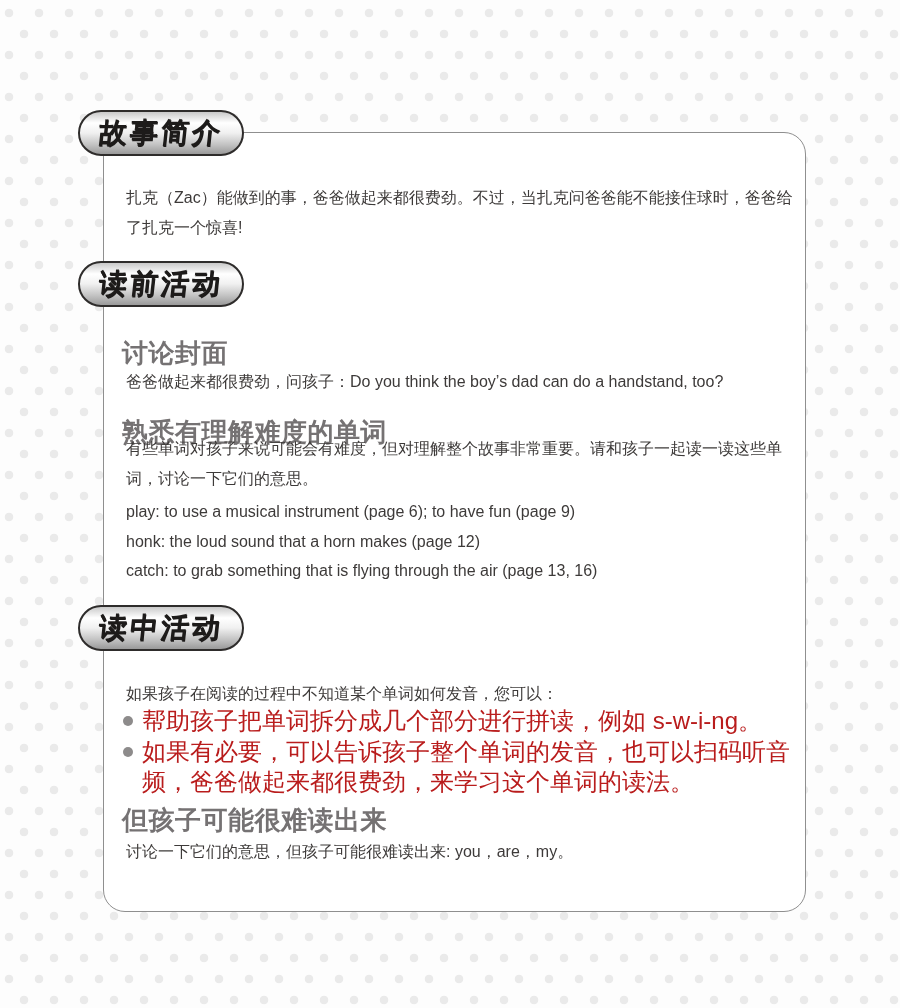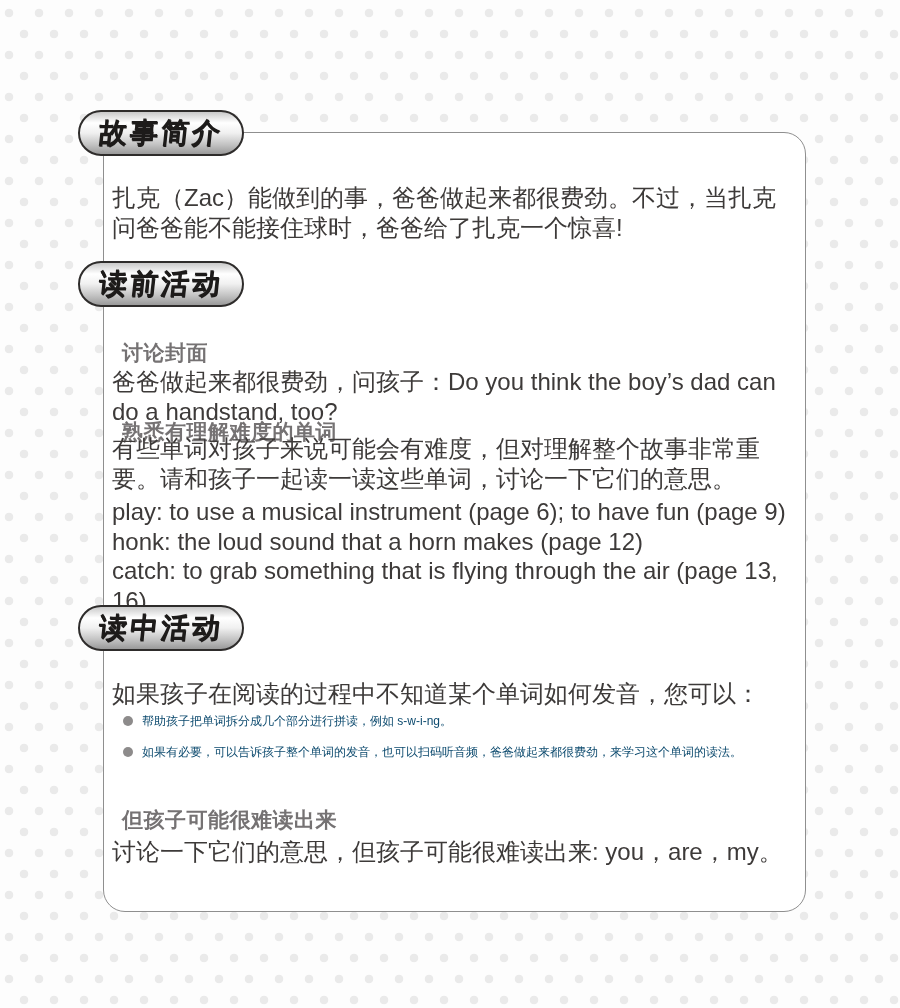--- a/index.html
+++ b/index.html
@@ -45,31 +45,31 @@
     transform: skewX(-6deg);
     white-space: nowrap;
     text-shadow: 0.5px 0.5px 0 #1d1b1a;
   }
   .badge-story  { top: 110px; }
   .badge-pre    { top: 261px; }
   .badge-during { top: 605px; }
 
   .txt {
     position: absolute;
-    left: 112px;
+    left: 126px;
     color: #3d3a39;
-    font-size: 24px;
+    font-size: 16px;
     line-height: 30px;
     z-index: 2;
   }
   .sub-heading {
     position: absolute;
     left: 122px;
     color: #757273;
-    font-size: 21px;
+    font-size: 26px;
     font-weight: bold;
     line-height: 24px;
     letter-spacing: 0.5px;
     z-index: 2;
   }
   .wrap { width: 674px; }
 
   .bullet-row {
     position: absolute;
     left: 122px;
@@ -78,22 +78,22 @@
     z-index: 2;
   }
   .bullet-dot {
     flex: 0 0 auto;
     width: 10px; height: 10px;
     border-radius: 50%;
     background: #8d8b8b;
     margin: 10px 9px 0 1px;
   }
   .bullet-text {
-    color: #0c4a6e;
-    font-size: 12px;
+    color: #b91c1c;
+    font-size: 24px;
     line-height: 30px;
   }
   .bullet-text.wrap2 { width: 654px; }
 </style>
 </head>
 <body>
 
 <div class="card"></div>
 
 <div class="badge badge-story">

